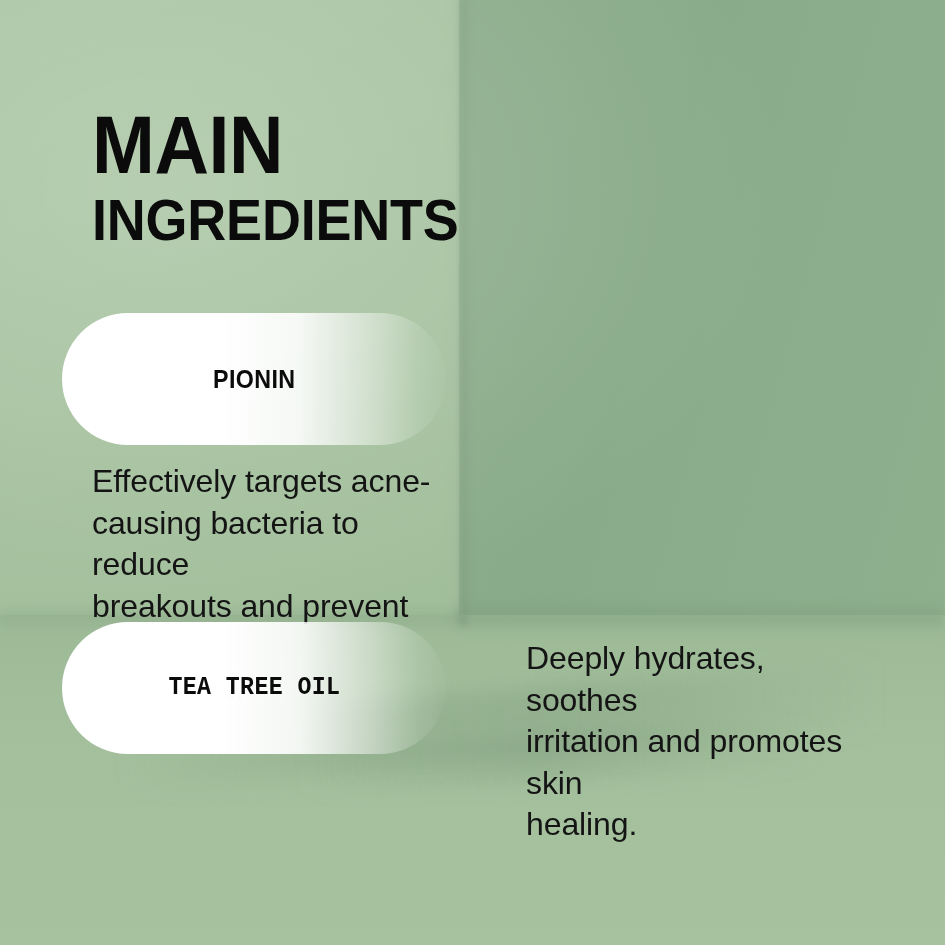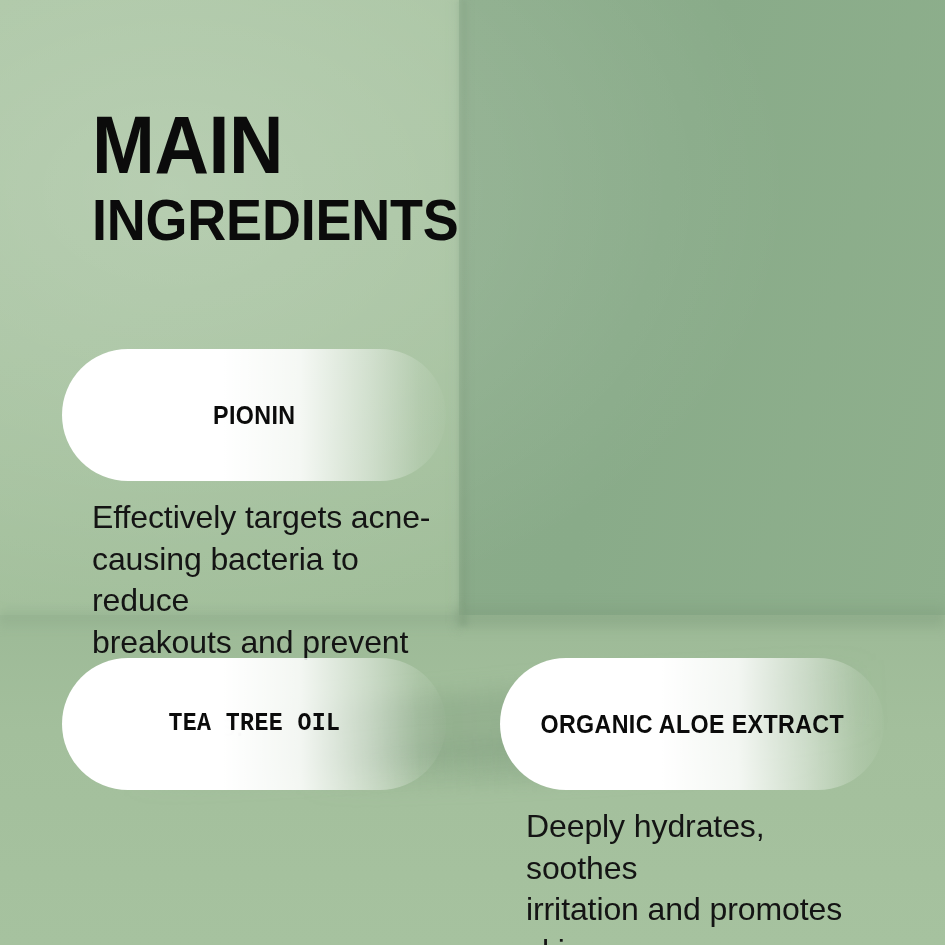--- a/index.html
+++ b/index.html
@@ -154,21 +154,20 @@
         rgba(255,255,255,1) 0%,
         rgba(255,255,255,1) 42%,
         rgba(255,255,255,.88) 62%,
         rgba(255,255,255,.46) 80%,
         rgba(255,255,255,.12) 93%,
         rgba(255,255,255,.02) 100%);
     display: flex;
     align-items: center;
     justify-content: center;
     text-align: center;
-    margin-top: 36px;
   }
   .pill-label {
     font-size: 25px;
     font-weight: 900;
     letter-spacing: 0.4px;
     color: #0B0B0B;
     line-height: 1.22;
     transform: scaleX(0.93);
     padding: 0 26px;
   }
@@ -226,23 +225,19 @@
     <div class="card card-2">
     </div>
 
     <div class="card card-3">
       <div class="pill">
         <span class="pill-label">TEA TREE OIL</span>
       </div>
     </div>
 
     <div class="card card-4">
-      <div class="pill">
-        <span class="pill-label">ORGANIC ALOE
-EXTRACT</span>
-      </div>
       <p class="desc">Deeply hydrates, soothes
 irritation and promotes skin
 healing.</p>
     </div>
 
   </div>
 </div>
 
 </body></html>

